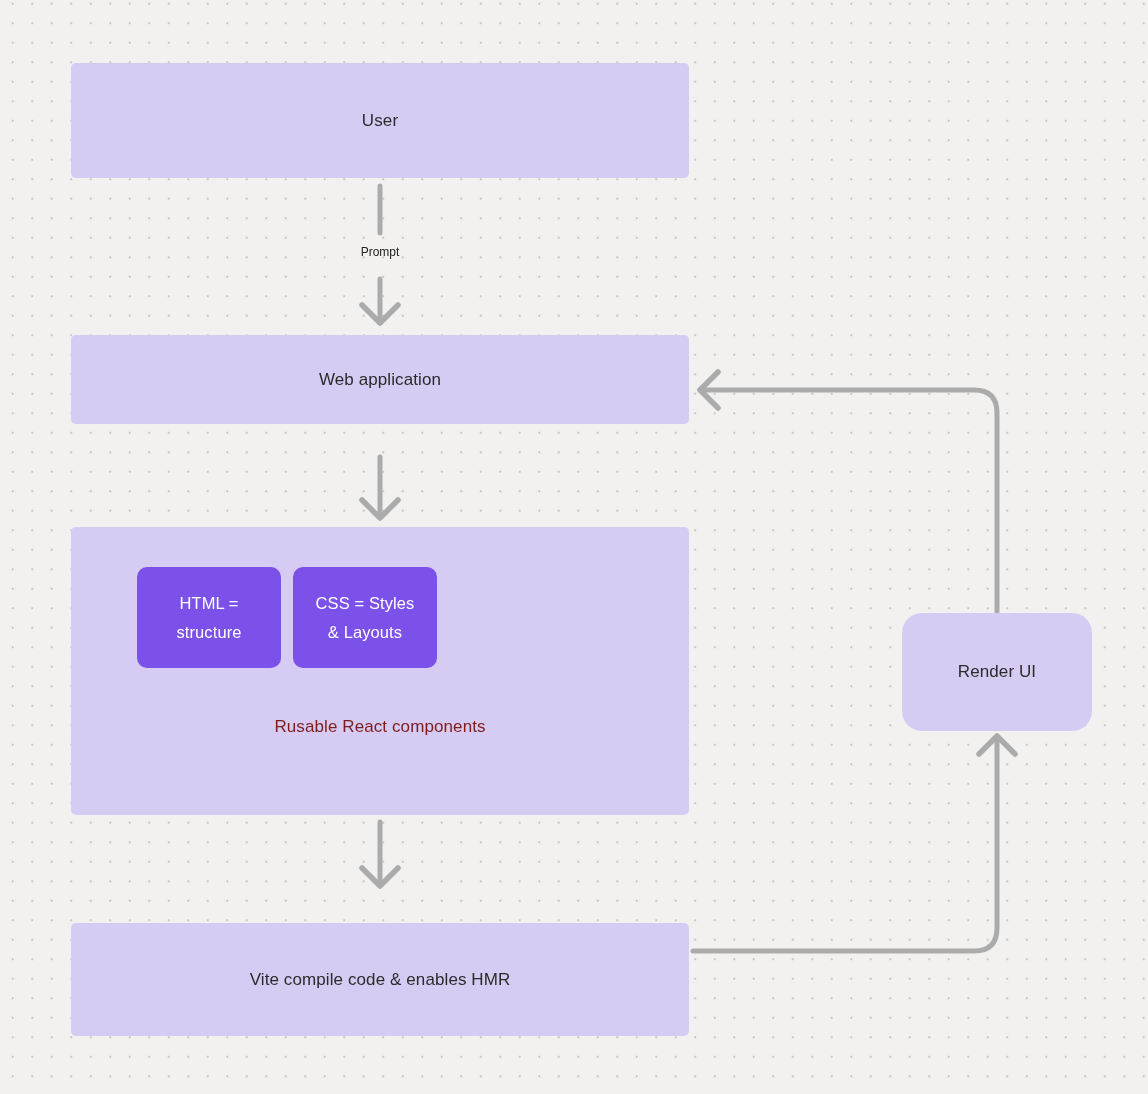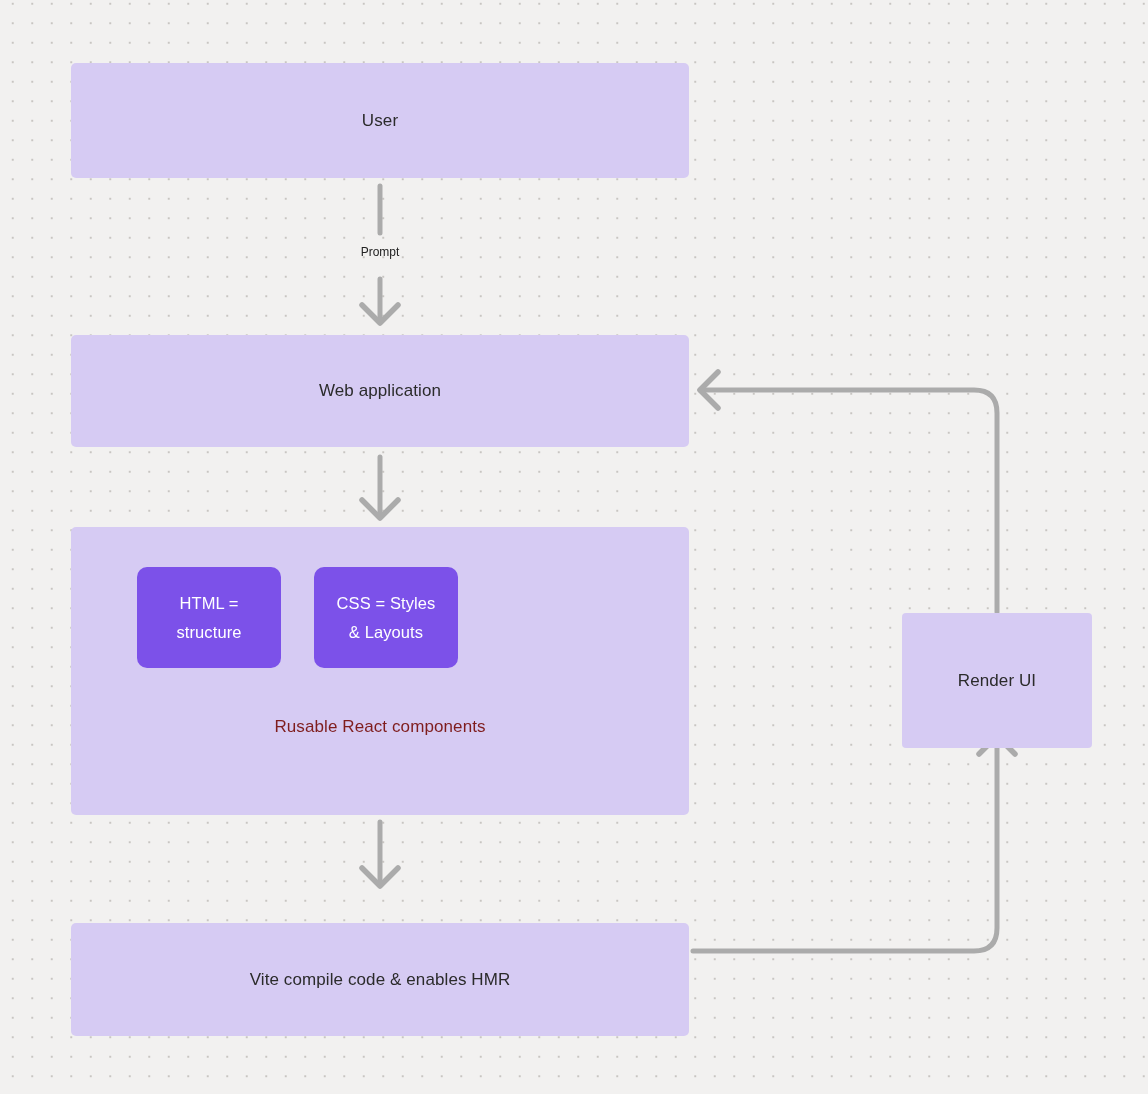--- a/index.html
+++ b/index.html
@@ -22,31 +22,31 @@
     background: #d6cbf3;
     border-radius: 5px;
     display: flex;
     align-items: center;
     justify-content: center;
     color: #2b2b2b;
     font-size: 17px;
     letter-spacing: 0.1px;
   }
   .node-user        { left: 71px;  top: 63px;  width: 618px; height: 115px; }
-  .node-webapp      { left: 71px;  top: 335px; width: 618px; height: 112px; }
+  .node-webapp      { left: 71px;  top: 335px; width: 618px; height: 89px; }
   .node-components  { left: 71px;  top: 527px; width: 618px; height: 288px; display: block; }
   .node-vite        { left: 71px;  top: 894px; width: 618px; height: 113px; margin-top: 29px; }
-  .node-render      { left: 902px; top: 613px; width: 190px; height: 135px; border-radius: 4px; }
+  .node-render      { left: 902px; top: 613px; width: 190px; height: 118px; border-radius: 20px; }
 
   .cards-row {
     position: absolute;
     left: 66px;
     top: 40px;
     display: flex;
-    gap: 33px;
+    gap: 12px;
   }
   .card {
     width: 144px;
     height: 101px;
     background: #7c51e9;
     border-radius: 10px;
     display: flex;
     flex-direction: column;
     align-items: center;
     justify-content: center;

